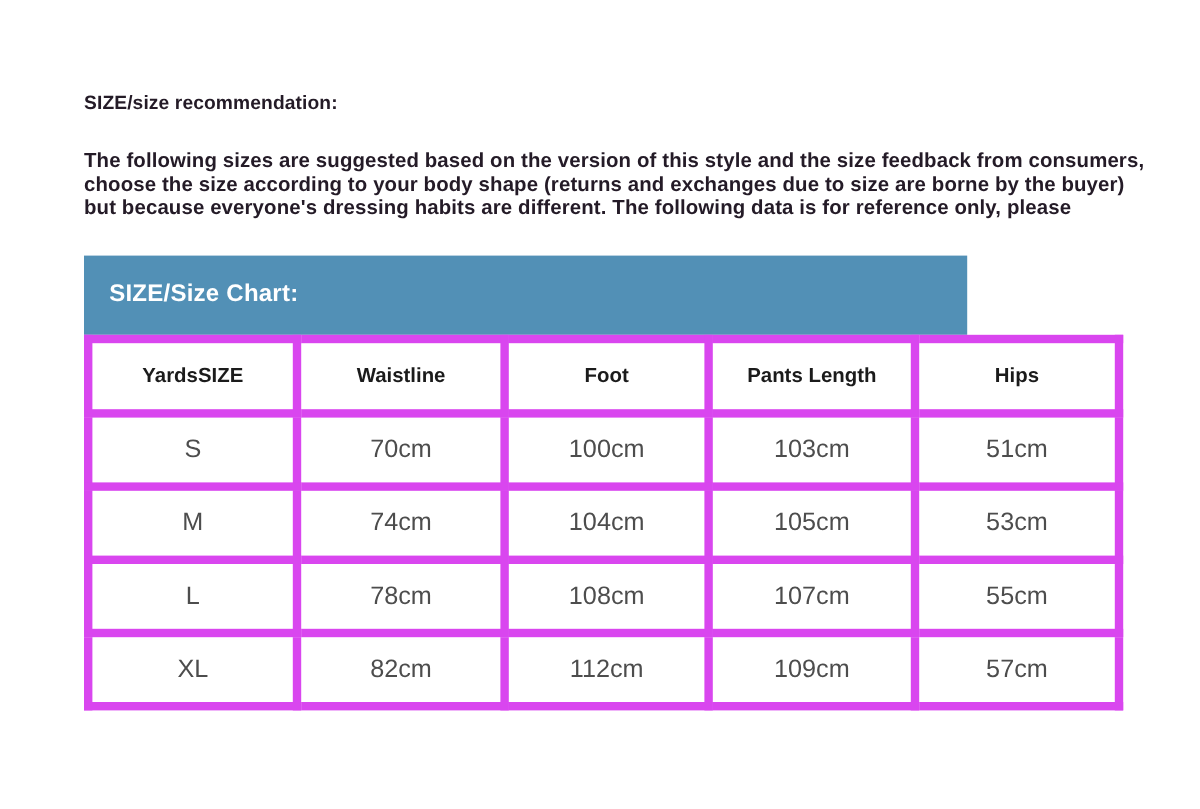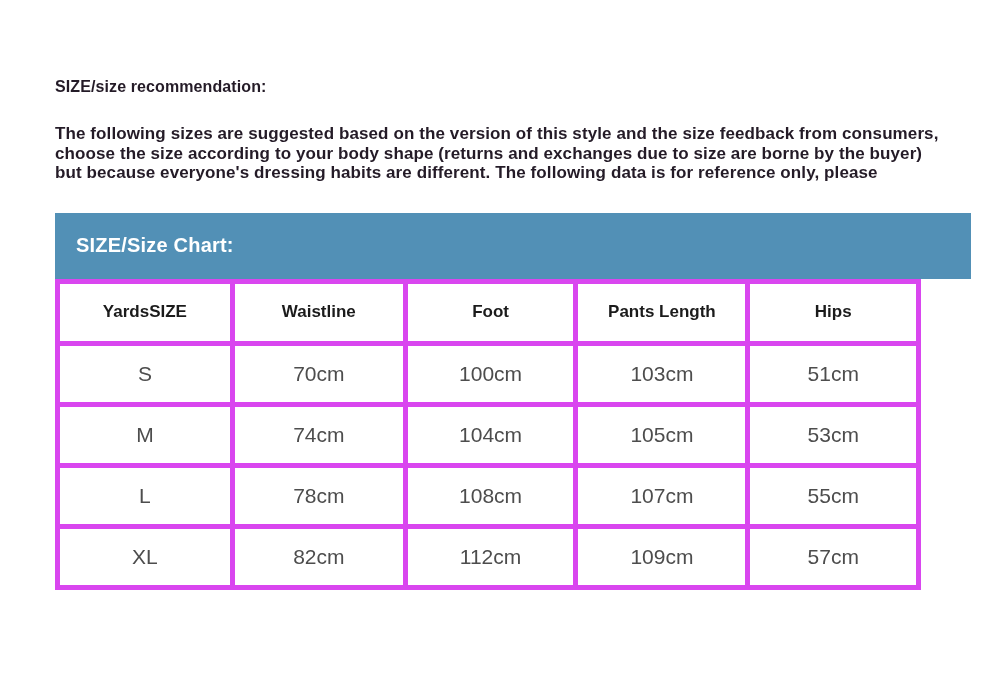--- a/index.html
+++ b/index.html
@@ -10,21 +10,21 @@
   }
   .page {
     position: relative;
     width: 1000px;
     height: 674px;
     background: #ffffff;
     overflow: hidden;
   }
   .content {
     position: absolute;
-    left: 55px;
+    left: 70px;
     top: 0;
     width: 868px;
   }
   .rec-heading {
     margin-top: 78px;
     font-size: 16px;
     font-weight: bold;
     color: #241b27;
     letter-spacing: 0.1px;
   }
@@ -32,40 +32,40 @@
     margin-top: 28px;
     font-size: 17px;
     font-weight: bold;
     color: #241b27;
     line-height: 19.5px;
     letter-spacing: 0.1px;
   }
   .rec-paragraph div { white-space: nowrap; }
   .chart-banner {
     margin-top: 30px;
-    width: 916px;
+    width: 736px;
     height: 66px;
     background: #5290b6;
     display: flex;
     align-items: center;
     padding-left: 21px;
   }
   .chart-banner-title {
     color: #ffffff;
     font-size: 20px;
     font-weight: bold;
     letter-spacing: 0.2px;
   }
   table.size-table {
     width: 866px;
     border-collapse: collapse;
     table-layout: fixed;
   }
   .size-table th, .size-table td {
-    border: 5px solid #d946ef;
+    border: 7px solid #d946ef;
     text-align: center;
     vertical-align: middle;
     background: #ffffff;
   }
   .size-table th {
     height: 62px;
     font-size: 17px;
     font-weight: bold;
     color: #1b1b1b;
   }

